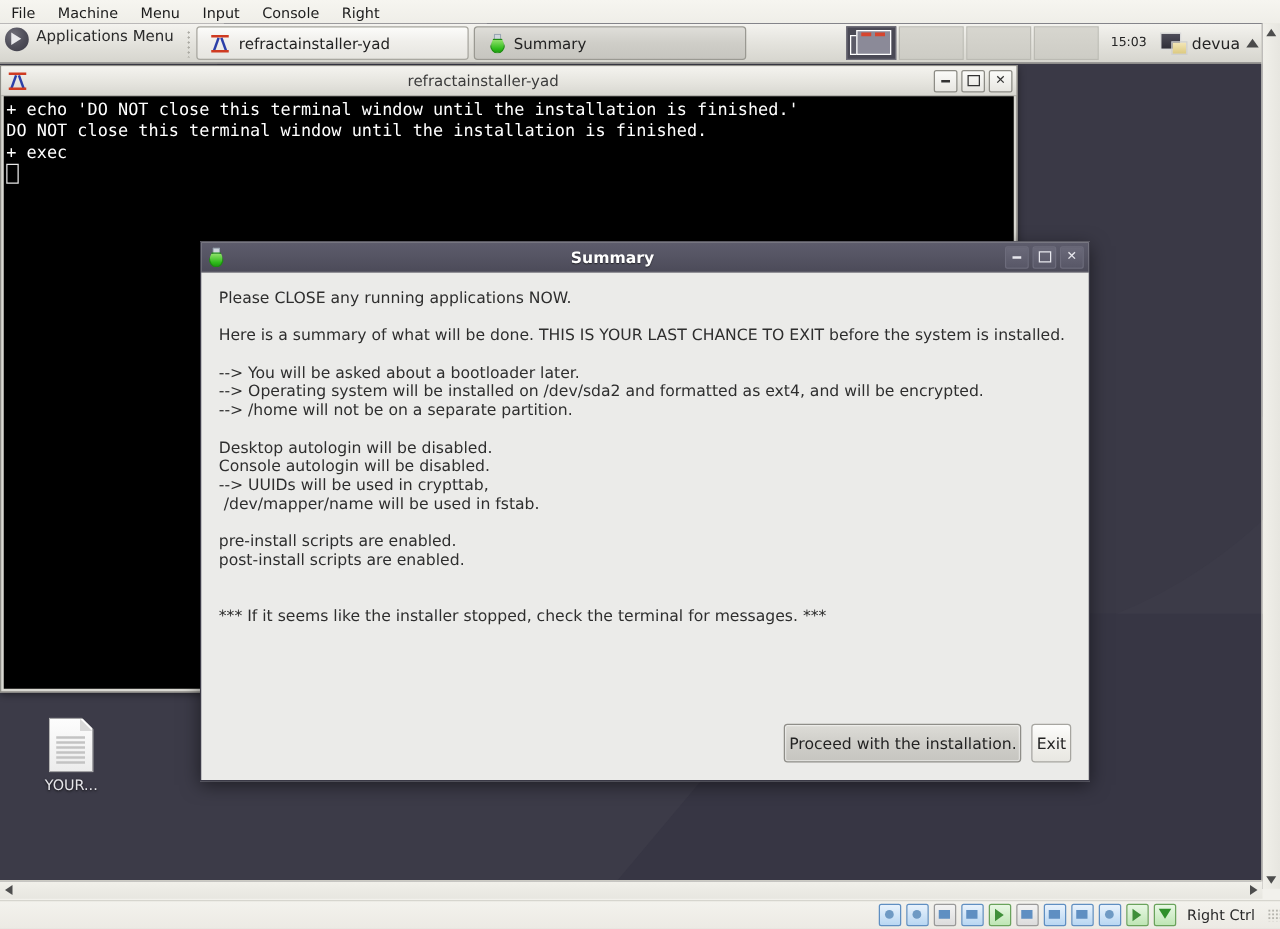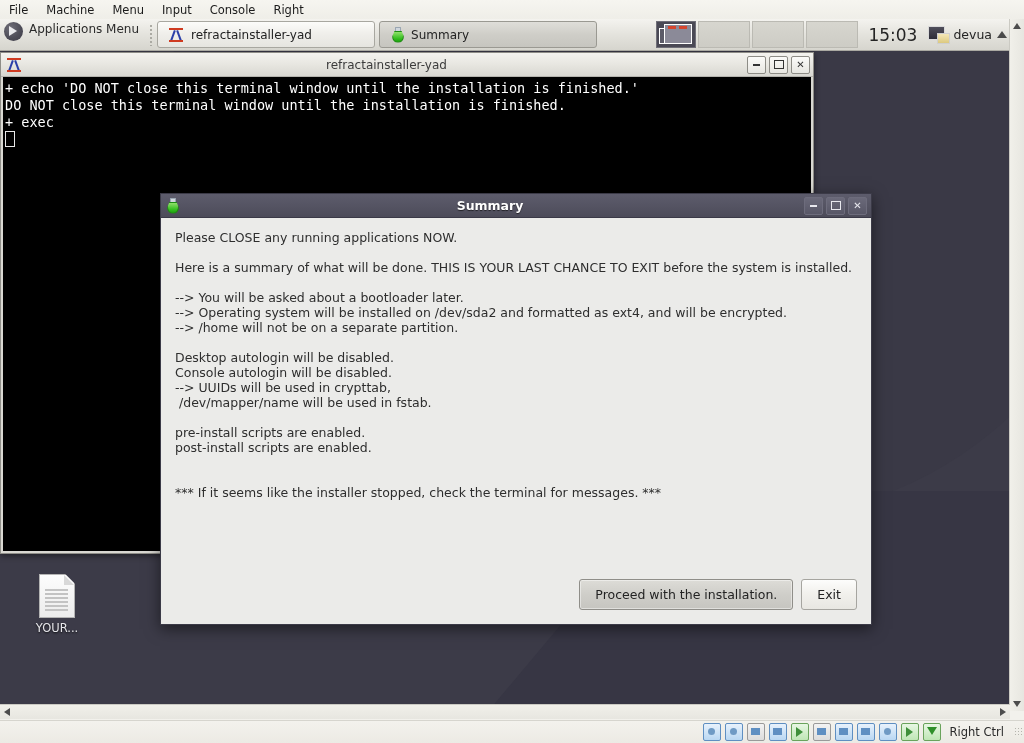--- a/index.html
+++ b/index.html
@@ -136,21 +136,21 @@
   .wsswitch .wred1, .wsswitch .wred2 {
     position: absolute; top: 3.5px; width: 8px; height: 3px; background: #d6452e;
   }
   .wsswitch .wred1 { left: 11px; }
   .wsswitch .wred2 { left: 22px; }
   .panel-slot {
     width: 50px; height: 25px; margin-right: 2px;
     background: linear-gradient(to bottom, #d7d6cf, #cdccc5);
     border: 1px solid #bbbab3;
   }
-  .clock { font-size: 17px; color: #242424; padding: 0 8px; white-space: nowrap; }
+  .clock { font-size: 10px; color: #242424; padding: 0 8px; white-space: nowrap; }
   .ico-display {
     width: 22px; height: 18px; position: relative; flex: 0 0 auto; margin: 0 3px;
   }
   .ico-display .scr1 {
     position: absolute; left: 0; top: 0; width: 15px; height: 12px;
     background: linear-gradient(to bottom, #4f4e5a, #2e2d38);
     border: 1.5px solid #dadada;
   }
   .ico-display .scr2 {
     position: absolute; right: 0; bottom: 0; width: 11px; height: 9px;
@@ -254,21 +254,21 @@
   }
   .dlg-text {
     font-size: 12.5px; color: #2e2e2e; line-height: 15px;
     white-space: pre-wrap;
   }
   .dlg-actions {
     position: absolute; right: 14px; bottom: 14px;
     display: flex; gap: 8px; align-items: center;
   }
   .btn {
-    height: 29px; padding: 0 15px; border-radius: 3px;
+    height: 29px; padding: 0 3px; border-radius: 3px;
     border: 1px solid #a6a5a0; font-size: 12.5px; color: #232323;
     display: flex; align-items: center; justify-content: center;
     cursor: pointer;
     background: linear-gradient(to bottom, #fdfdfc 0%, #f2f1ed 45%, #e8e7e2 100%);
   }
   .btn.focused {
     background: linear-gradient(to bottom, #dddcd7 0%, #cfcec9 50%, #c6c5c0 100%);
     border-color: #8f8e89;
     box-shadow: inset 0 0 0 1px rgba(255,255,255,.45);
   }

